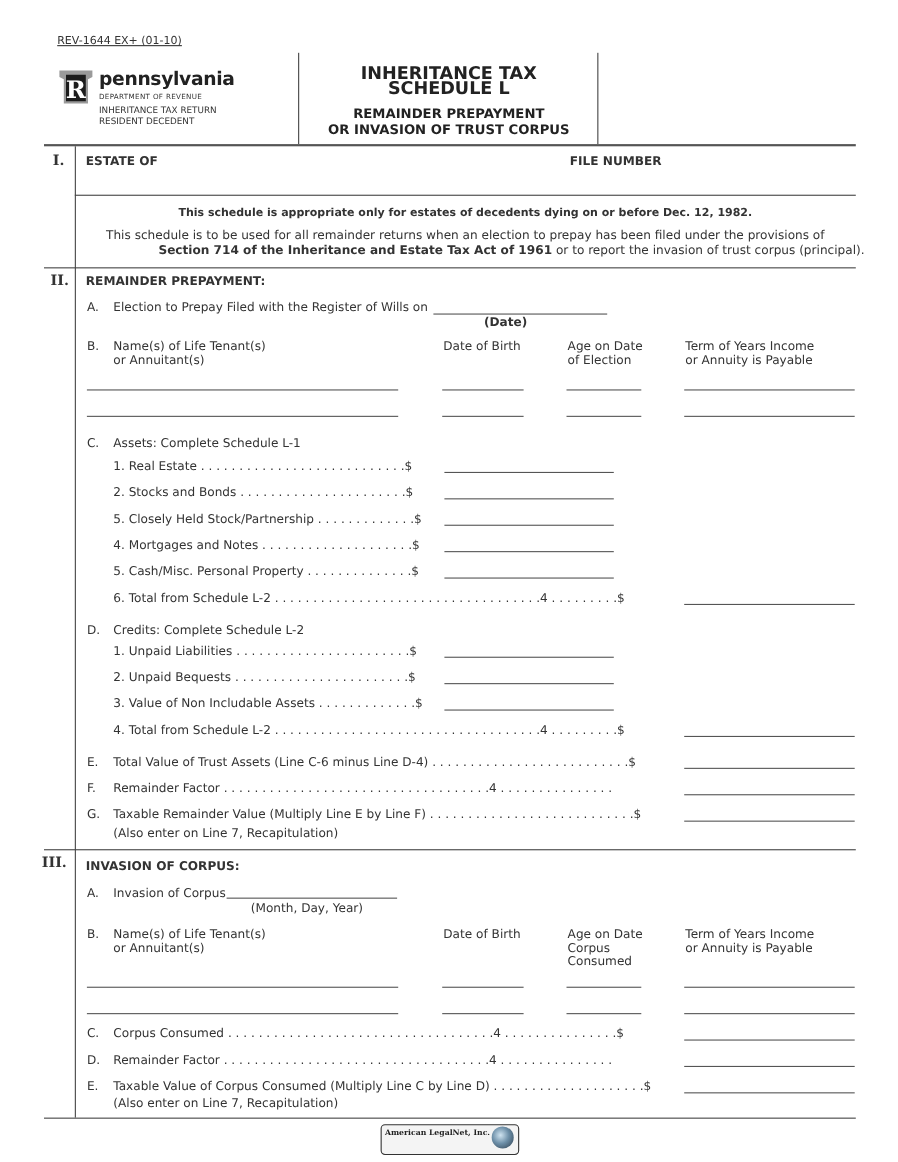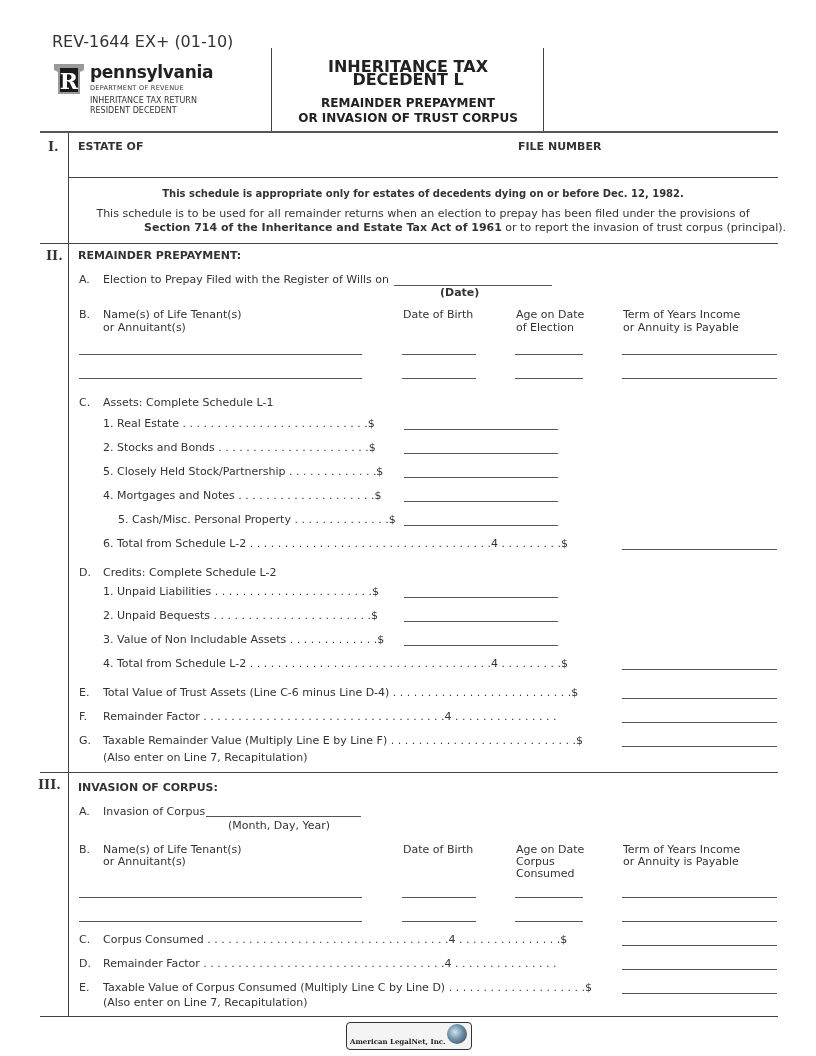--- a/index.html
+++ b/index.html
@@ -1,36 +1,36 @@
 <!DOCTYPE html>
 <html><head>
 <meta charset="utf-8">
 <style>
   html, body { margin:0; padding:0; background:#ffffff; }
   body { width:816px; height:1056px; position:relative; overflow:hidden;
          font-family:"DejaVu Sans", sans-serif; color:#222; }
   .abs { position:absolute; }
   .t { font-size:11px; line-height:13px; color:#333; white-space:nowrap; }
   .b { font-weight:bold; }
-  .form-id { left:52px; top:32px; font-size:16px; color:#333; }
+  .form-id { left:52px; top:32px; font-size:10px; color:#333;text-decoration:underline; }
   .keystone { left:52px; top:62px; width:34px; height:34px; }
   .pa-word { left:90px; top:62px; font-size:17px; font-weight:bold; color:#222; letter-spacing:-0.3px; }
   .pa-dept { left:90px; top:84px; font-size:6.5px; color:#333; letter-spacing:0.3px; }
   .pa-sub1 { left:90px; top:96px; font-size:8px; color:#333; }
   .pa-sub2 { left:90px; top:106px; font-size:8px; color:#333; }
   .vline { position:absolute; width:1px; background:#444; }
   .hline { position:absolute; height:1px; background:#444; }
   .hdr-title1 { left:272px; width:272px; top:57px; text-align:center; font-size:16px; font-weight:bold; color:#222; }
   .hdr-title2 { left:272px; width:272px; top:70px; text-align:center; font-size:16px; font-weight:bold; color:#222; }
   .hdr-sub1 { left:272px; width:272px; top:96px; text-align:center; font-size:12px; font-weight:bold; color:#222; }
   .hdr-sub2 { left:272px; width:272px; top:111px; text-align:center; font-size:12px; font-weight:bold; color:#222; }
   .roman { font-family:"DejaVu Serif", serif; font-weight:bold; font-size:13px; color:#333; }
   .uline { position:absolute; height:1px; background:#555; }
   .logo-box { left:346px; top:1022px; width:124px; height:26px; border:1px solid #333; border-radius:4px; background:#f4f4f4; }
-  .logo-name { left:350px; top:1025px; font-family:"DejaVu Serif", serif; font-size:7px; font-weight:bold; color:#222;margin-top:12px; }
+  .logo-name { left:350px; top:1025px; font-family:"DejaVu Serif", serif; font-size:7px; font-weight:bold; color:#222; }
   .logo-url { left:370px; top:1035px; font-family:"DejaVu Serif", serif; font-size:6.5px; color:#2233aa; text-decoration:underline;margin-top:36px; }
   .logo-globe { left:447px; top:1024px; width:20px; height:20px; border-radius:50%;
      background:radial-gradient(circle at 40% 40%, #cfe3f0 0%, #6d8fa8 45%, #2b3b4a 100%); }
 </style>
 </head>
 <body>
 
 <div class="abs form-id">REV-1644 EX+ (01-10)</div>
 
 <div class="abs keystone">
@@ -42,21 +42,21 @@
 </div>
 <div class="abs pa-word">pennsylvania</div>
 <div class="abs pa-dept">DEPARTMENT OF REVENUE</div>
 <div class="abs pa-sub1">INHERITANCE TAX RETURN</div>
 <div class="abs pa-sub2">RESIDENT DECEDENT</div>
 
 <div class="vline" style="left:271px; top:48px; height:83px;"></div>
 <div class="vline" style="left:543px; top:48px; height:83px;"></div>
 
 <div class="abs hdr-title1">INHERITANCE TAX</div>
-<div class="abs hdr-title2">DECEDENT L</div>
+<div class="abs hdr-title2">SCHEDULE L</div>
 <div class="abs hdr-sub1">REMAINDER PREPAYMENT</div>
 <div class="abs hdr-sub2">OR INVASION OF TRUST CORPUS</div>
 
 <div class="hline" style="left:40px; top:131px; width:738px; height:2px; background:#555;"></div>
 
 <div class="vline" style="left:68px; top:133px; height:883px;"></div>
 
 <div class="abs roman" style="left:48px; top:139px;">I.</div>
 <div class="abs t b" style="left:78px; top:140px;">ESTATE OF</div>
 <div class="abs t" style="left:78px; top:156px; width:420px; height:18px;"></div>
@@ -119,21 +119,21 @@
 <div class="uline" style="left:404px; top:453px; width:154px;"></div>
 
 <div class="abs t" style="left:103px; top:465px;">5. Closely Held Stock/Partnership  . . . . . . . . . . . . .$</div>
 <div class="abs t" style="left:404px; top:464px; width:154px; height:14px;"></div>
 <div class="uline" style="left:404px; top:477px; width:154px;"></div>
 
 <div class="abs t" style="left:103px; top:489px;">4. Mortgages and Notes . . . . . . . . . . . . . . . . . . . .$</div>
 <div class="abs t" style="left:404px; top:488px; width:154px; height:14px;"></div>
 <div class="uline" style="left:404px; top:501px; width:154px;"></div>
 
-<div class="abs t" style="left:118px; top:513px;">5. Cash/Misc. Personal Property  . . . . . . . . . . . . . .$</div>
+<div class="abs t" style="left:103px; top:513px;">5. Cash/Misc. Personal Property  . . . . . . . . . . . . . .$</div>
 <div class="abs t" style="left:404px; top:512px; width:154px; height:14px;"></div>
 <div class="uline" style="left:404px; top:525px; width:154px;"></div>
 
 <div class="abs t" style="left:103px; top:537px;">6. Total from Schedule L-2 . . . . . . . . . . . . . . . . . . . . . . . . . . . . . . . . . . .4 . . . . . . . . .$</div>
 <div class="abs t" style="left:622px; top:536px; width:155px; height:14px;"></div>
 <div class="uline" style="left:622px; top:549px; width:155px;"></div>
 
 <div class="abs t" style="left:79px; top:566px;">D.</div>
 <div class="abs t" style="left:103px; top:566px;">Credits: Complete Schedule L-2</div>
 

